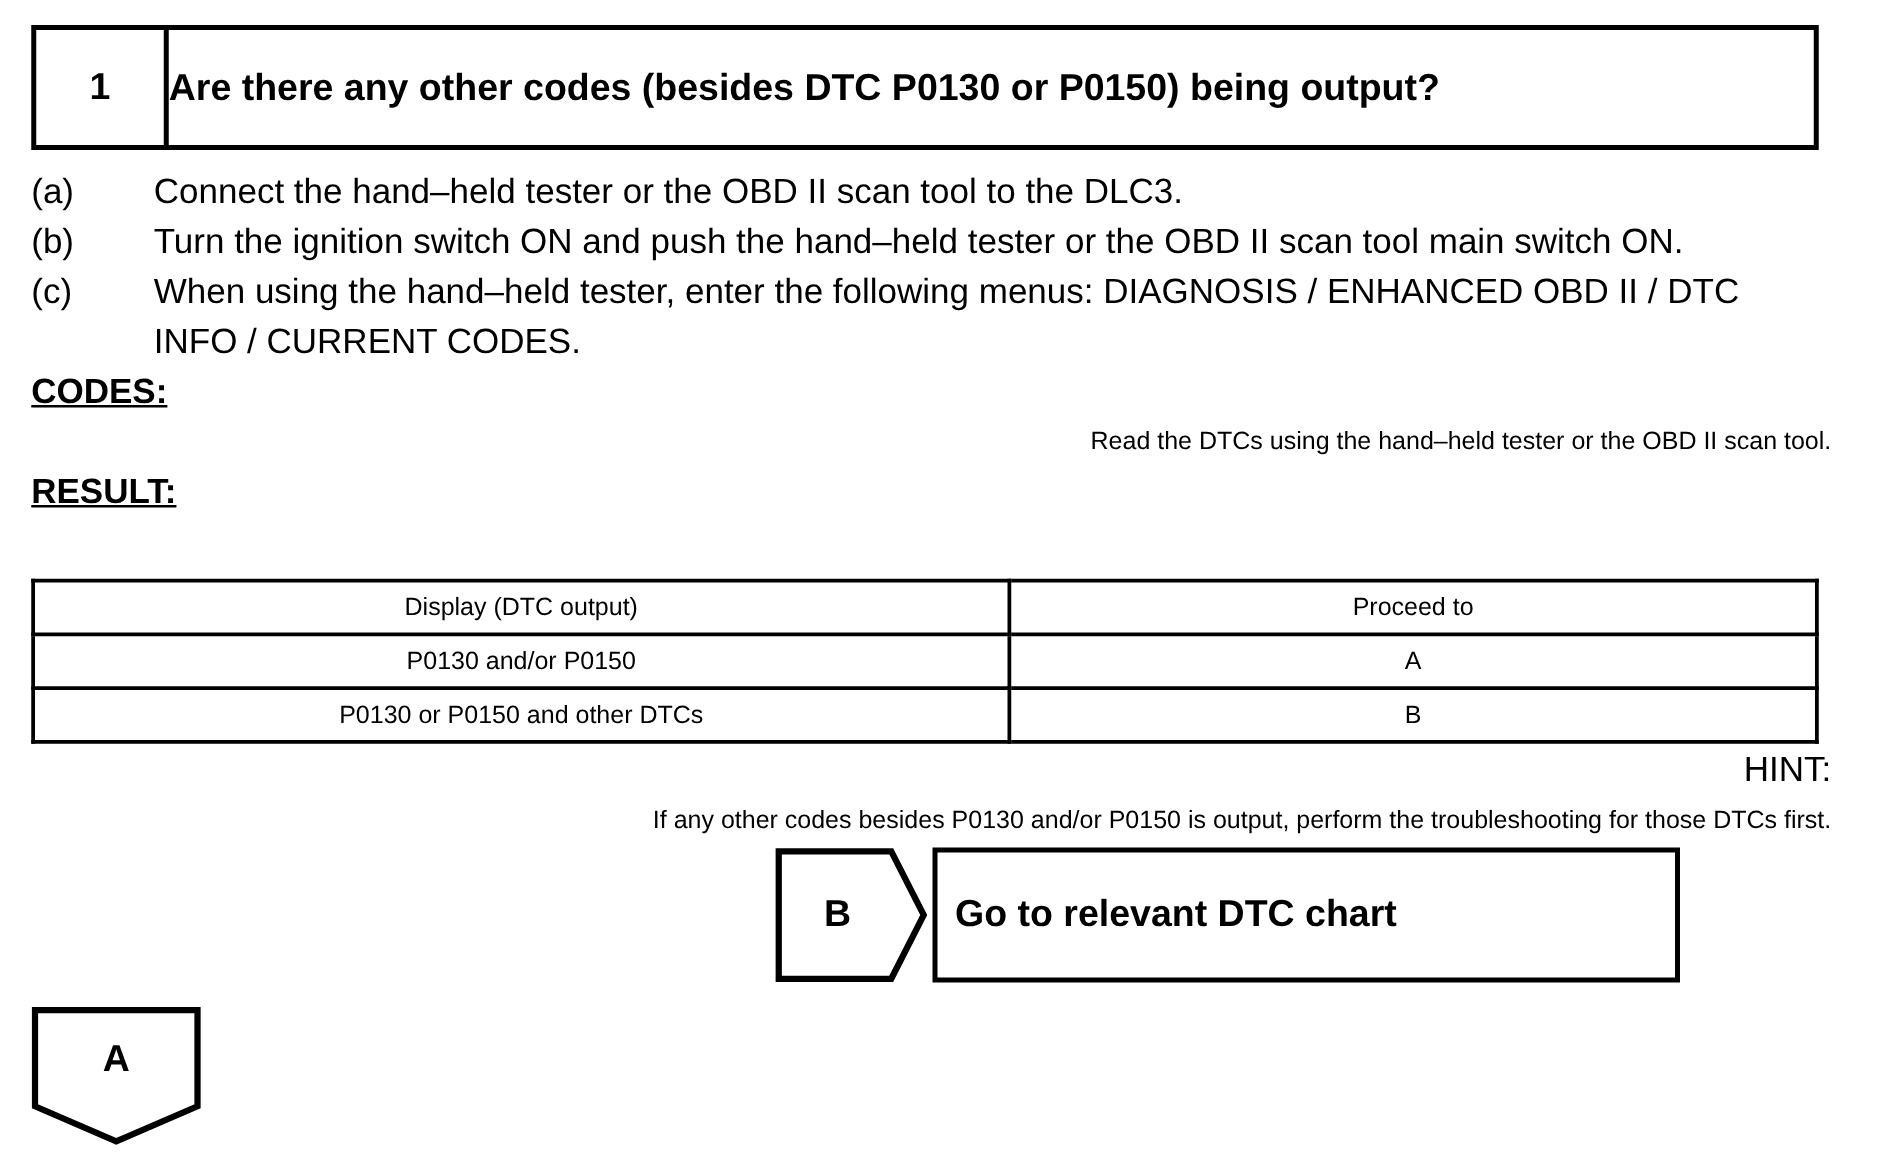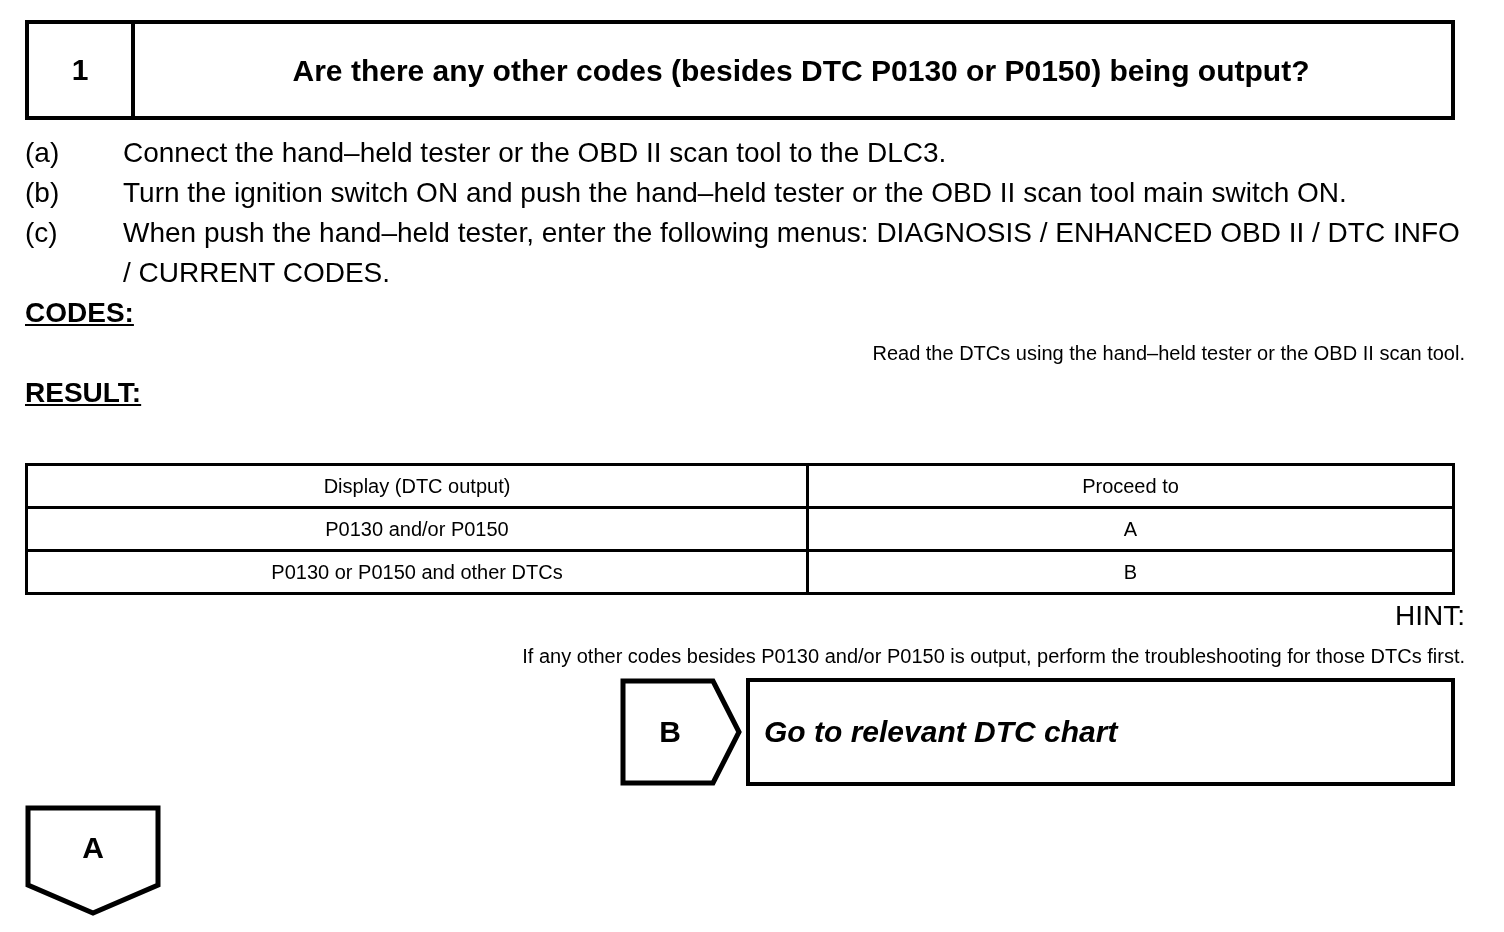--- a/index.html
+++ b/index.html
@@ -38,23 +38,21 @@
   }
   .step-number {
     font-size: 30px;
     font-weight: bold;
     letter-spacing: 0px;
   }
   .step-question-cell {
     flex: 1;
     display: flex;
     align-items: center;
-    padding-left: 16px;
-    box-sizing: border-box;
-    justify-content: center;
+    box-sizing: border-box;
   }
   .step-question {
     font-size: 30px;
     font-weight: bold;
     line-height: 1.1;
     white-space: nowrap;
   }
 
   
   .body-block {
@@ -143,28 +141,27 @@
     align-items: center;
     justify-content: center;
     font-size: 30px;
     font-weight: bold;
   }
 
   .dest-box {
     position: absolute;
     left: 746px;
     top: 678px;
-    width: 709px;
+    width: 598px;
     height: 108px;
     border: 4px solid #000;
     box-sizing: border-box;
     display: flex;
     align-items: center;
     padding-left: 14px;
-    font-style: italic;
   }
   .dest-text {
     font-size: 30px;
     font-weight: bold;
     white-space: nowrap;
   }
 
   
   .conn-a {
     position: absolute;
@@ -207,21 +204,21 @@
     <span class="ltext">Connect the hand–held tester or the OBD II scan tool to the DLC3.</span>
   </div>
 
   <div class="lettered">
     <span class="marker">(b)</span>
     <span class="ltext">Turn the ignition switch ON and push the hand–held tester or the OBD II scan tool main switch ON.</span>
   </div>
 
   <div class="lettered">
     <span class="marker">(c)</span>
-    <span class="ltext">When push the hand–held tester, enter the following menus: DIAGNOSIS / ENHANCED OBD II / DTC INFO / CURRENT CODES.</span>
+    <span class="ltext">When using the hand–held tester, enter the following menus: DIAGNOSIS / ENHANCED OBD II / DTC INFO / CURRENT CODES.</span>
   </div>
 
   <div class="sec-head">CODES:</div>
   <div class="plain-line">Read the DTCs using the hand–held tester or the OBD II scan tool.</div>
 
   <div class="sec-head">RESULT:</div>
 </div>
 
 <table class="result-table">
   <tbody>

